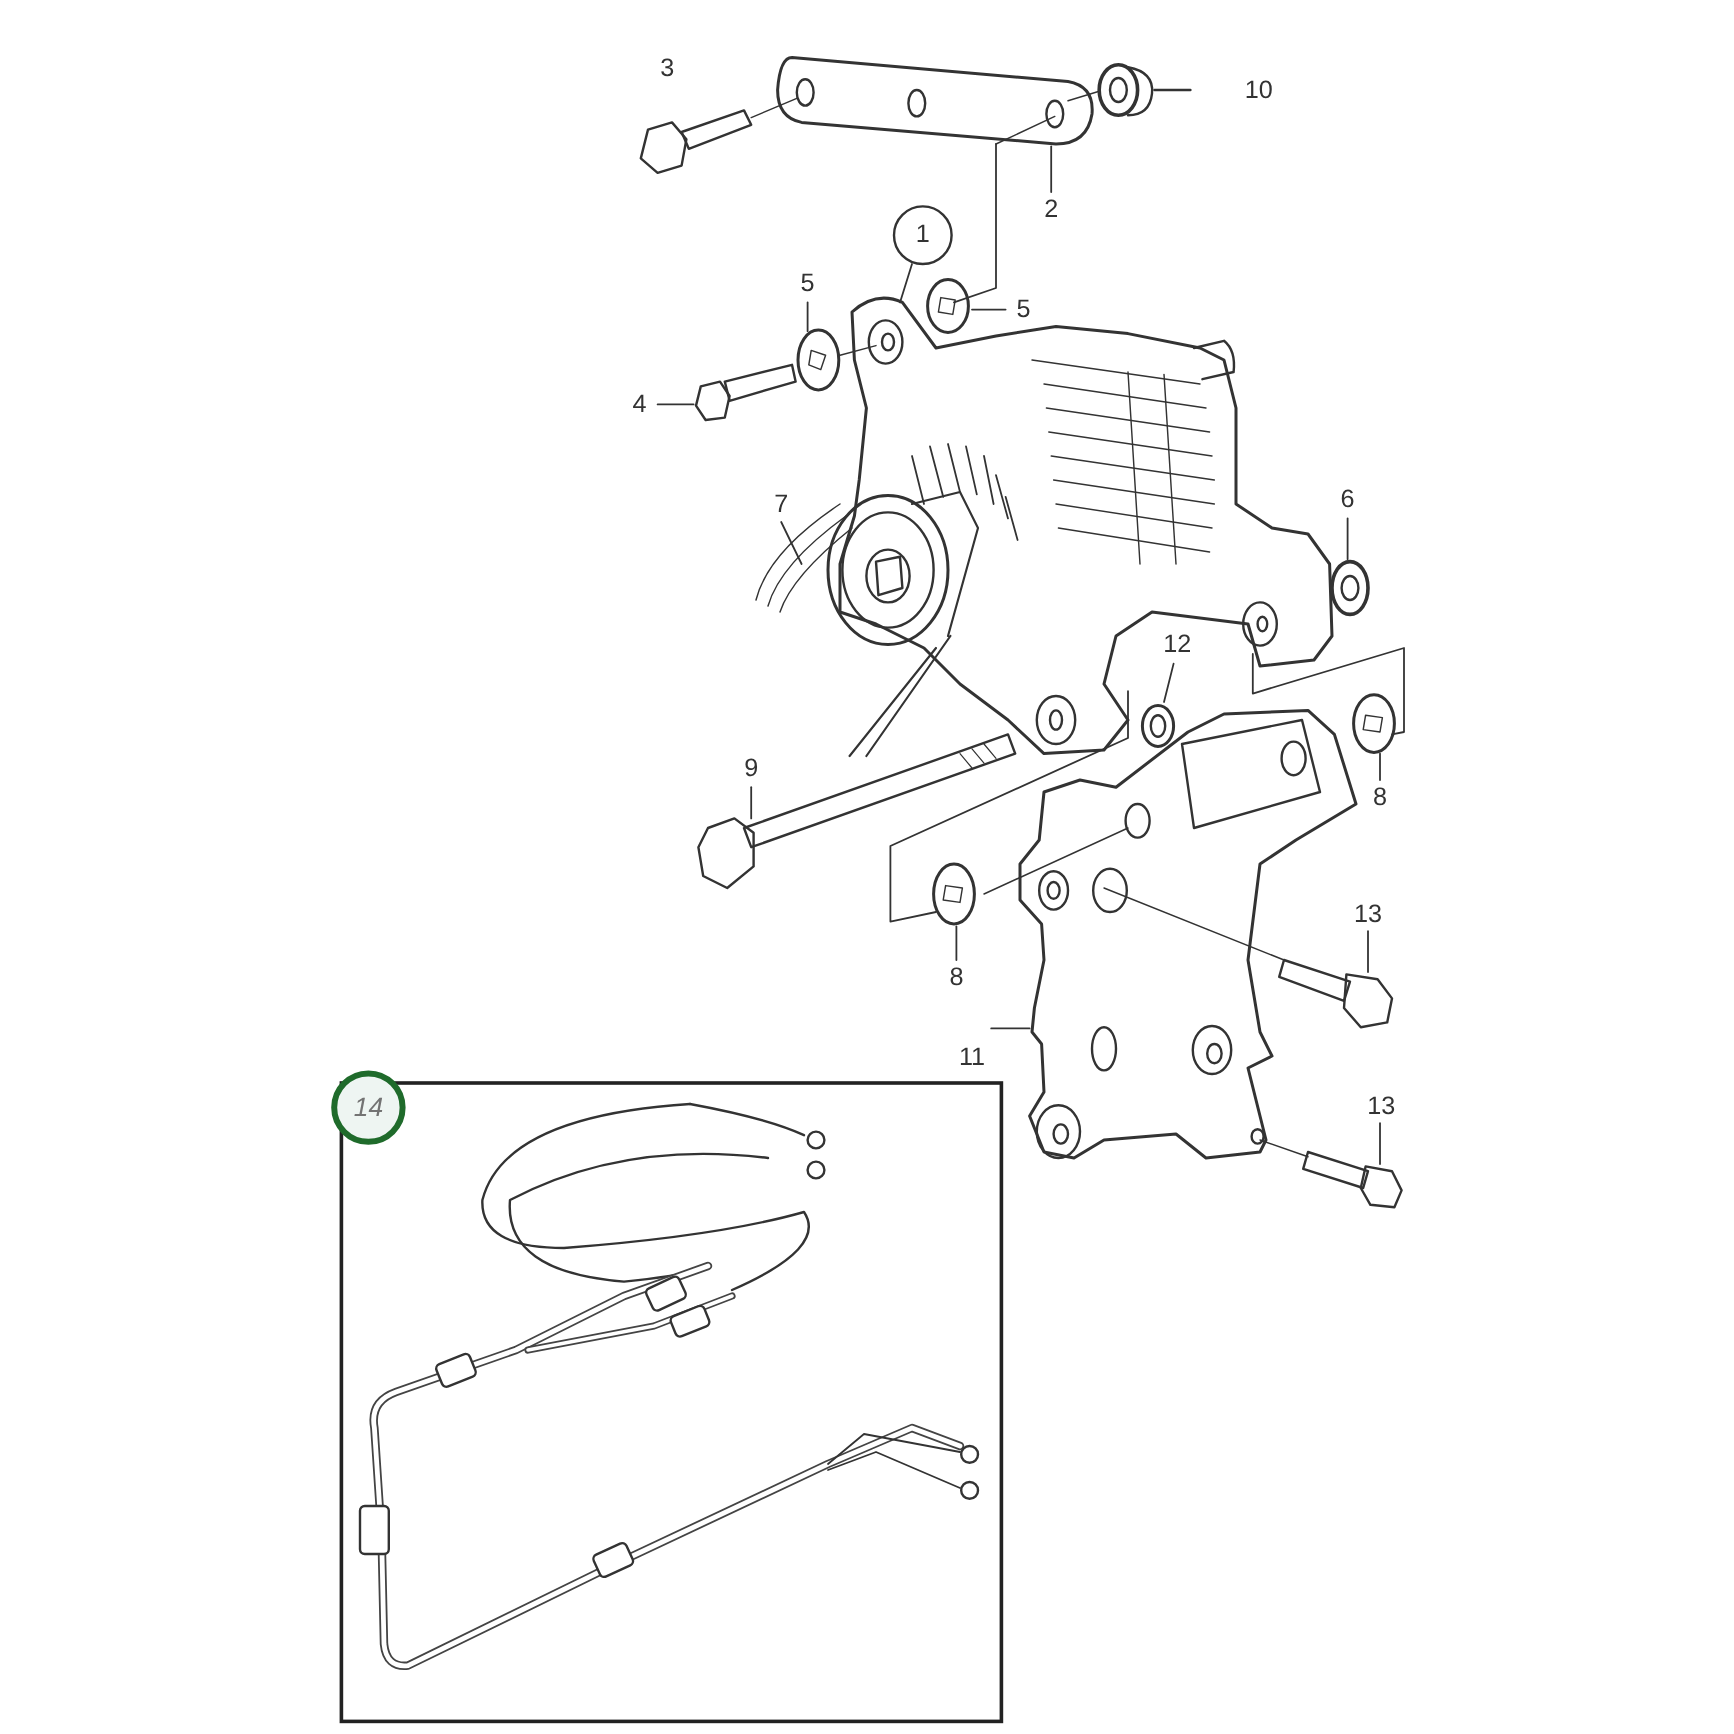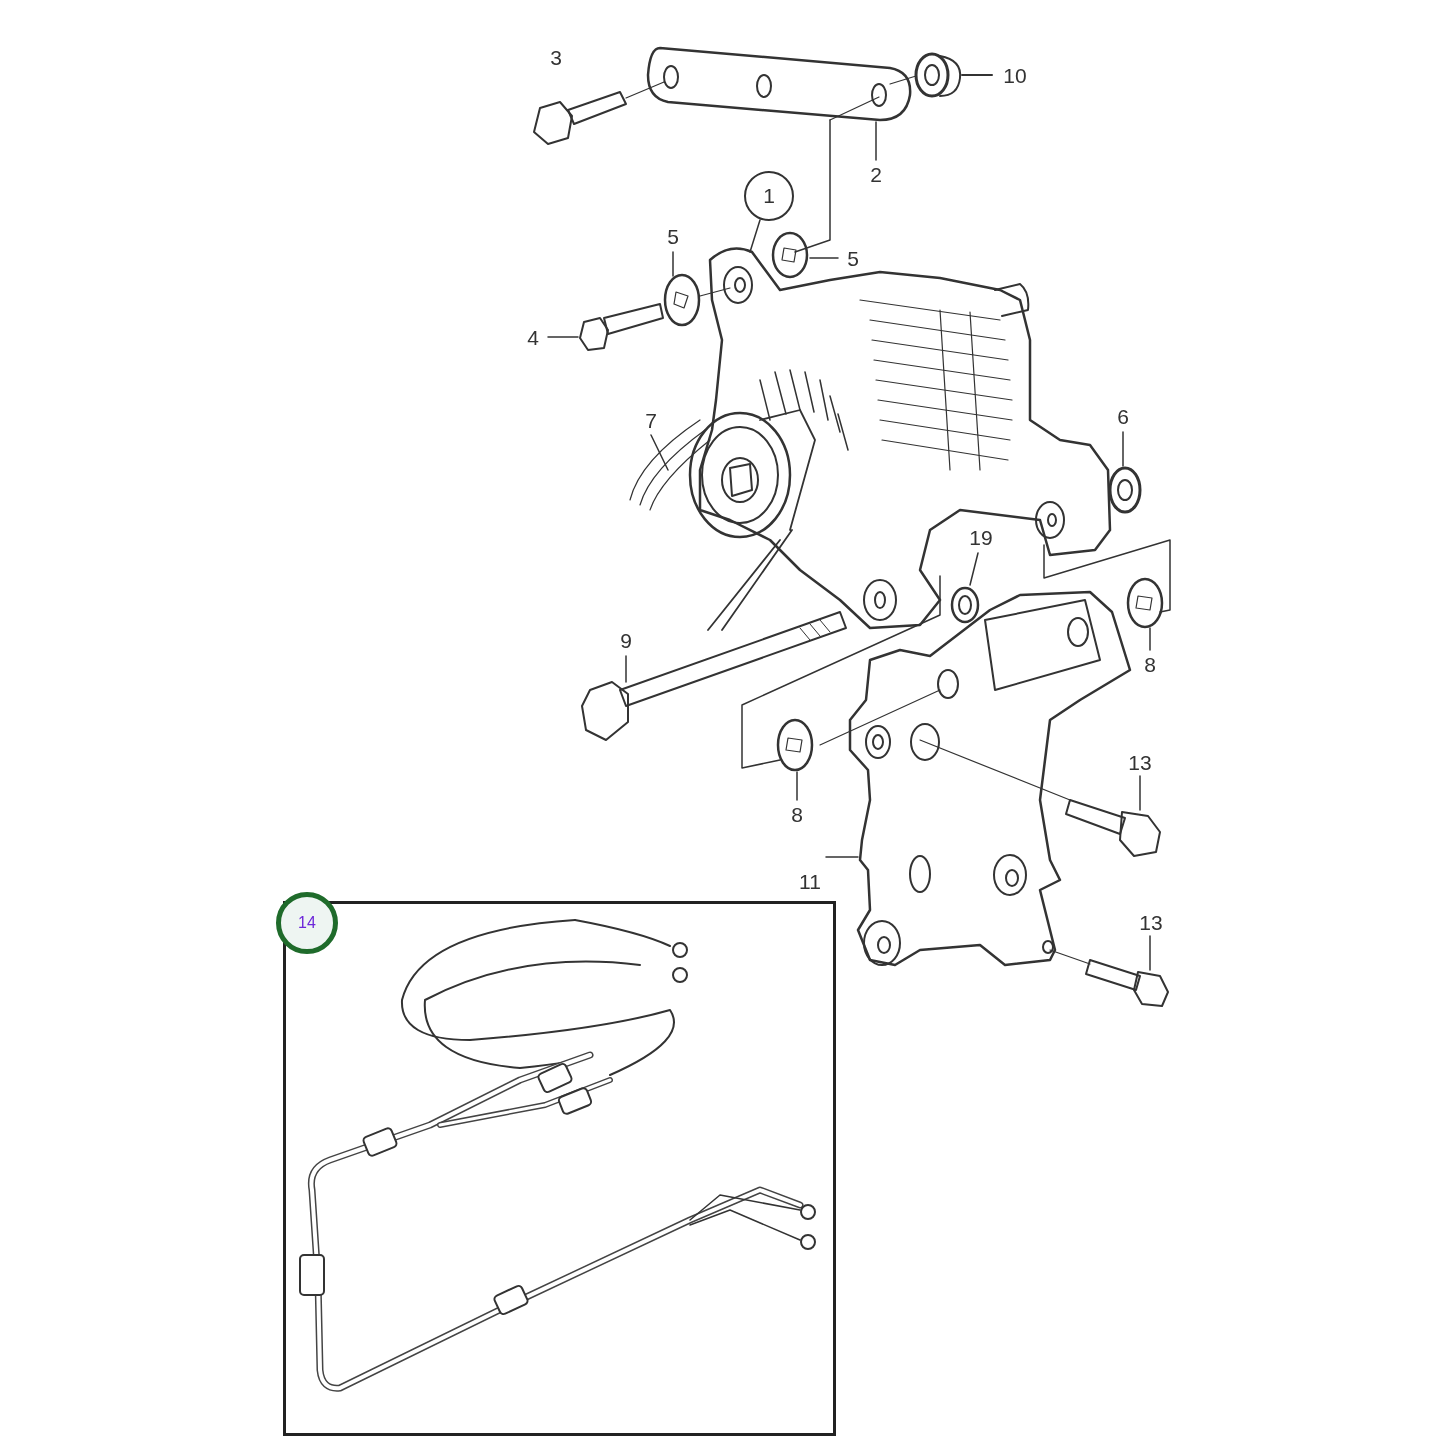--- a/index.html
+++ b/index.html
@@ -1,20 +1,20 @@
 <!DOCTYPE html>
 <html><head>
 <meta charset="utf-8">
 <style>
   html,body{margin:0;padding:0;background:#ffffff;}
   body{width:1445px;height:1445px;position:relative;overflow:hidden;font-family:"Liberation Sans",sans-serif;}
   #diagram{position:absolute;left:0;top:0;width:1445px;height:1445px;}
   .callout{position:absolute;font-size:21px;color:#333333;transform:translate(-50%,-50%);white-space:nowrap;line-height:1;}
   .circled{position:absolute;border:2px solid #333;border-radius:50%;width:46px;height:46px;display:flex;align-items:center;justify-content:center;font-size:21px;color:#333;background:#fff;transform:translate(-50%,-50%);}
-  .kit-badge{position:absolute;border:5px solid #1f6b2b;border-radius:50%;width:52px;height:52px;display:flex;align-items:center;justify-content:center;font-size:16px;color:#6d28d9;background:#eef5f2;transform:translate(-50%,-50%);}
+  .kit-badge{position:absolute;border:5px solid #1f6b2b;border-radius:50%;width:52px;height:52px;display:flex;align-items:center;justify-content:center;font-size:22px;color:#737373;background:#eef5f2;transform:translate(-50%,-50%);font-style:italic;}
   .kit-box{position:absolute;left:283px;top:901px;width:553px;height:535px;border:3px solid #222;box-sizing:border-box;}
 </style>
 </head>
 <body>
 
 <svg id="diagram" viewBox="0 0 1445 1445" xmlns="http://www.w3.org/2000/svg" fill="none" stroke="#333" stroke-width="2" stroke-linecap="round" stroke-linejoin="round">
 
   <g>
     <path d="M660 48 L890 68 Q912 72 910 95 Q906 120 880 120 L668 102 Q648 98 648 75 Q650 48 660 48 Z" stroke-width="2.5"></path>
     <ellipse cx="671" cy="77" rx="7" ry="11"></ellipse>
@@ -184,18 +184,18 @@
 <div class="callout" style="left:876px;top:174px">2</div>
 <div class="callout" style="left:556px;top:57px">3</div>
 <div class="callout" style="left:533px;top:337px">4</div>
 <div class="callout" style="left:673px;top:236px">5</div>
 <div class="callout" style="left:853px;top:258px">5</div>
 <div class="callout" style="left:1123px;top:416px">6</div>
 <div class="callout" style="left:651px;top:420px">7</div>
 <div class="callout" style="left:1150px;top:664px">8</div>
 <div class="callout" style="left:797px;top:814px">8</div>
 <div class="callout" style="left:626px;top:640px">9</div>
-<div class="callout" style="left:1015px;top:75px">10</div>
+<div class="callout" style="left:1049px;top:75px">10</div>
 <div class="callout" style="left:810px;top:881px">11</div>
-<div class="callout" style="left:981px;top:537px">19</div>
+<div class="callout" style="left:981px;top:537px">12</div>
 <div class="callout" style="left:1140px;top:762px">13</div>
 <div class="callout" style="left:1151px;top:922px">13</div>
 <div class="kit-badge" style="left:307px;top:923px">14</div>
 
 </body></html>

